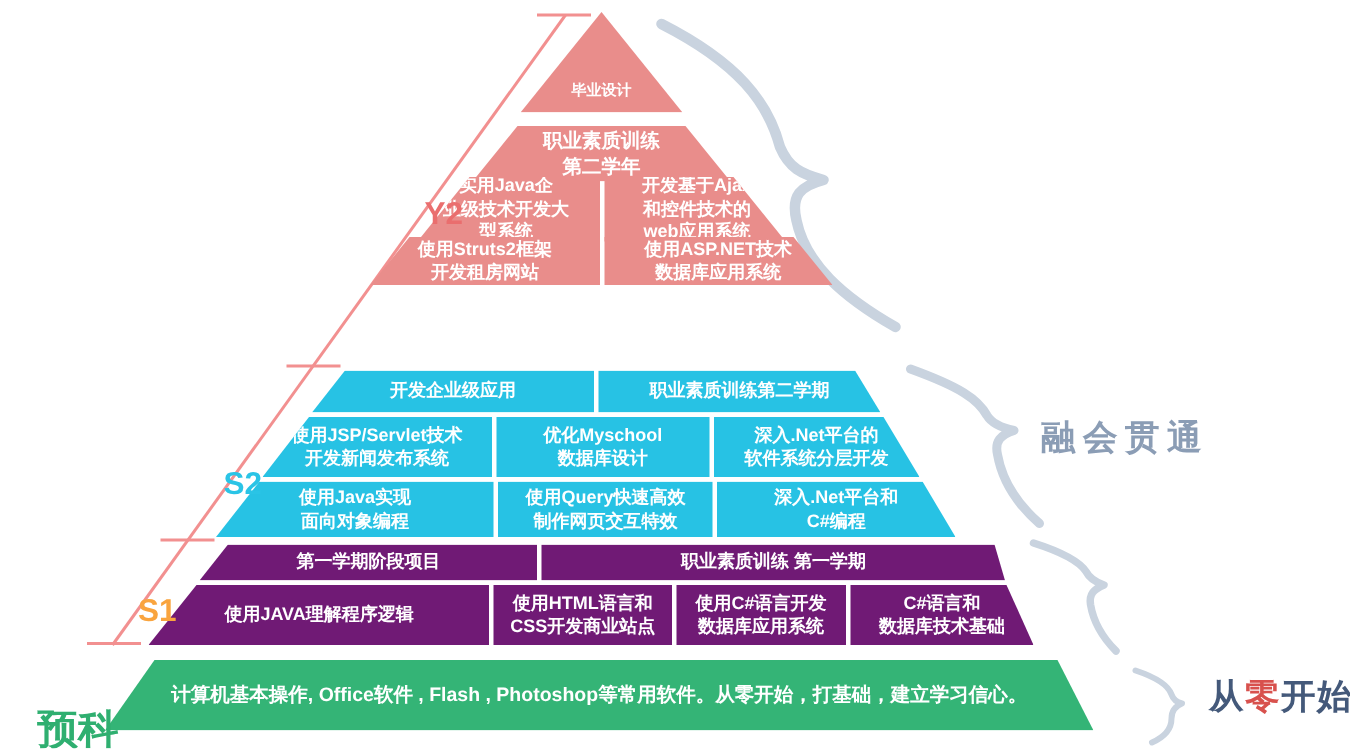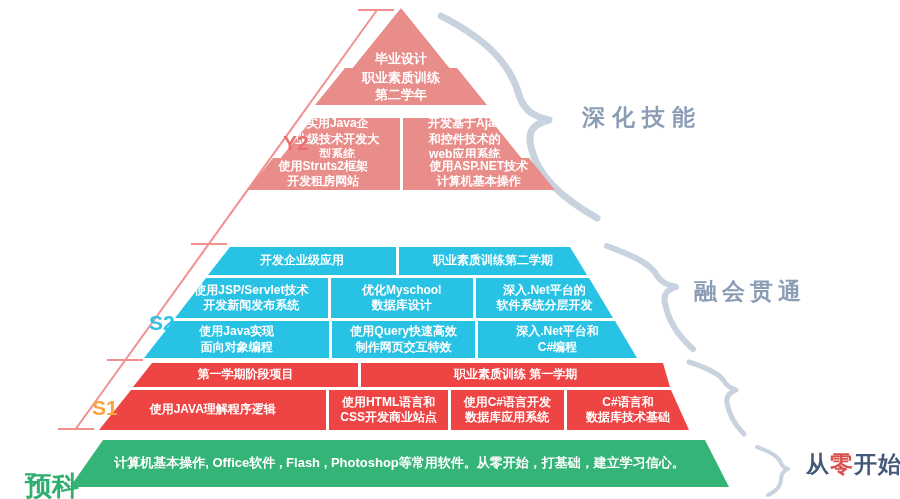--- a/index.html
+++ b/index.html
@@ -9,21 +9,21 @@
   }
   svg.deco{position:absolute;left:0;top:0;}
   .row{position:absolute;display:flex;gap:3px;}
   .cell{
     flex:1;min-width:0;display:flex;align-items:center;justify-content:center;
     text-align:center;color:#fff;font-weight:bold;font-size:12px;line-height:1.28;
     white-space:pre-line;padding:1px 2px;box-sizing:border-box;
   }
   .pink{background:#E98D8B;}
   .cyan{background:#27C2E4;}
-  .orange{background:#ef4444;}
+  .orange{background:#701a75;}
   .green{background:#34B476;}
   .stage-label{position:absolute;font-weight:bold;font-size:21px;margin-top:20px;}
   .lbl-y2{left:283px;top:111px;color:#EA6E6E;}
   .lbl-s2{left:149px;top:291px;color:#2AC4E6;}
   .lbl-s1{left:92px;top:376px;color:#F9A43E;}
   .lbl-pre{left:25px;top:448px;color:#2FAF70;font-size:27px;}
   .right-label{position:absolute;font-weight:bold;font-size:23px;color:#8B9DB5;letter-spacing:5px;white-space:nowrap;}
   .rl-deepen{left:582px;top:102px;letter-spacing:7px;}
   .rl-integrate{left:694px;top:276px;}
   .rl-familiar{left:757px;top:376px;letter-spacing:2px;}
@@ -46,42 +46,42 @@
     </g>
     <g stroke="#C9D3DF" fill="none" stroke-linecap="round" stroke-linejoin="round">
       <path stroke-width="7" d="M 441 16 C 492 42 512 68 520 98 C 526 112 534 116 549 120 C 534 124 527 130 531 147 C 537 176 562 198 597 218"></path>
       <path stroke-width="6" d="M 607 246 C 640 258 652 266 658 277 C 661 282 667 285 676 287 C 667 290 663 294 665 303 C 668 320 677 335 693 349"></path>
       <path stroke-width="5" d="M 689 362 C 711 369 720 375 724 381 C 726 385 730 388 736 390 C 729 393 726 396 727 403 C 729 415 735 425 744 434"></path>
       <path stroke-width="4" d="M 757 447 C 772 452 779 457 781 463 C 782 466 784 468 788 469 C 783 471 781 474 781 479 C 781 486 777 491 768 495"></path>
     </g>
   </svg>
 
   <div class="row" style="left:347px;top:8px;width:108px;height:67px;clip-path:polygon(54px 0,108px 67px,0 67px);">
-    <div class="cell pink" style="align-items:flex-end;padding-bottom:7px;font-size:13px">毕业设计</div>
+    <div class="cell pink" style="align-items:flex-end;padding-bottom:7px;font-size:10px">毕业设计</div>
   </div>
 
-  <div class="row" style="left:315px;top:68px;width:172px;height:37px;clip-path:polygon(30px 0,142px 0,172px 37px,0 37px);">
+  <div class="row" style="left:315px;top:84px;width:172px;height:37px;clip-path:polygon(30px 0,142px 0,172px 37px,0 37px);">
     <div class="cell pink" style="font-size:13px">职业素质训练
 第二学年</div>
   </div>
 
   <div class="row" style="left:275px;top:118px;width:252px;height:43px;clip-path:polygon(38px 0,214px 0,252px 47px,0 47px);">
     <div class="cell pink">实用Java企
 业级技术开发大
 型系统</div>
     <div class="cell pink">开发基于Ajax
 和控件技术的
 web应用系统</div>
   </div>
 
   <div class="row" style="left:247px;top:158px;width:308px;height:32px;clip-path:polygon(26px 0,282px 0,308px 32px,0 32px);">
     <div class="cell pink">使用Struts2框架
 开发租房网站</div>
     <div class="cell pink">使用ASP.NET技术
-计算机基本操作</div>
+数据库应用系统</div>
   </div>
 
 
   <div class="row" style="left:208px;top:247px;width:379px;height:28px;clip-path:polygon(22px 0,362px 0,379px 28px,0 28px);">
     <div class="cell cyan">开发企业级应用</div>
     <div class="cell cyan">职业素质训练第二学期</div>
   </div>
 
   <div class="row" style="left:175px;top:278px;width:438px;height:40px;clip-path:polygon(31px 0,414px 0,438px 40px,0 40px);">
     <div class="cell cyan" style="flex:153">使用JSP/Servlet技术
@@ -118,19 +118,18 @@
 
   <div class="row" style="left:70px;top:440px;width:659px;height:47px;clip-path:polygon(33px 0,635px 0,659px 47px,0 47px);">
     <div class="cell green" style="font-size:13px">计算机基本操作, Office软件 , Flash , Photoshop等常用软件。从零开始，打基础，建立学习信心。</div>
   </div>
 
   <div class="stage-label lbl-y2">Y2</div>
   <div class="stage-label lbl-s2">S2</div>
   <div class="stage-label lbl-s1">S1</div>
   <div class="stage-label lbl-pre">预科</div>
 
-  <div class="right-label rl-deepen">深化技能</div>
   <div class="right-label rl-integrate">融会贯通</div>
   <div class="right-label rl-zero">
     <span class="navy">从</span><span class="zero-red">零</span><span class="navy">开始</span>
   </div>
 
 </div>
 
 </body></html>

